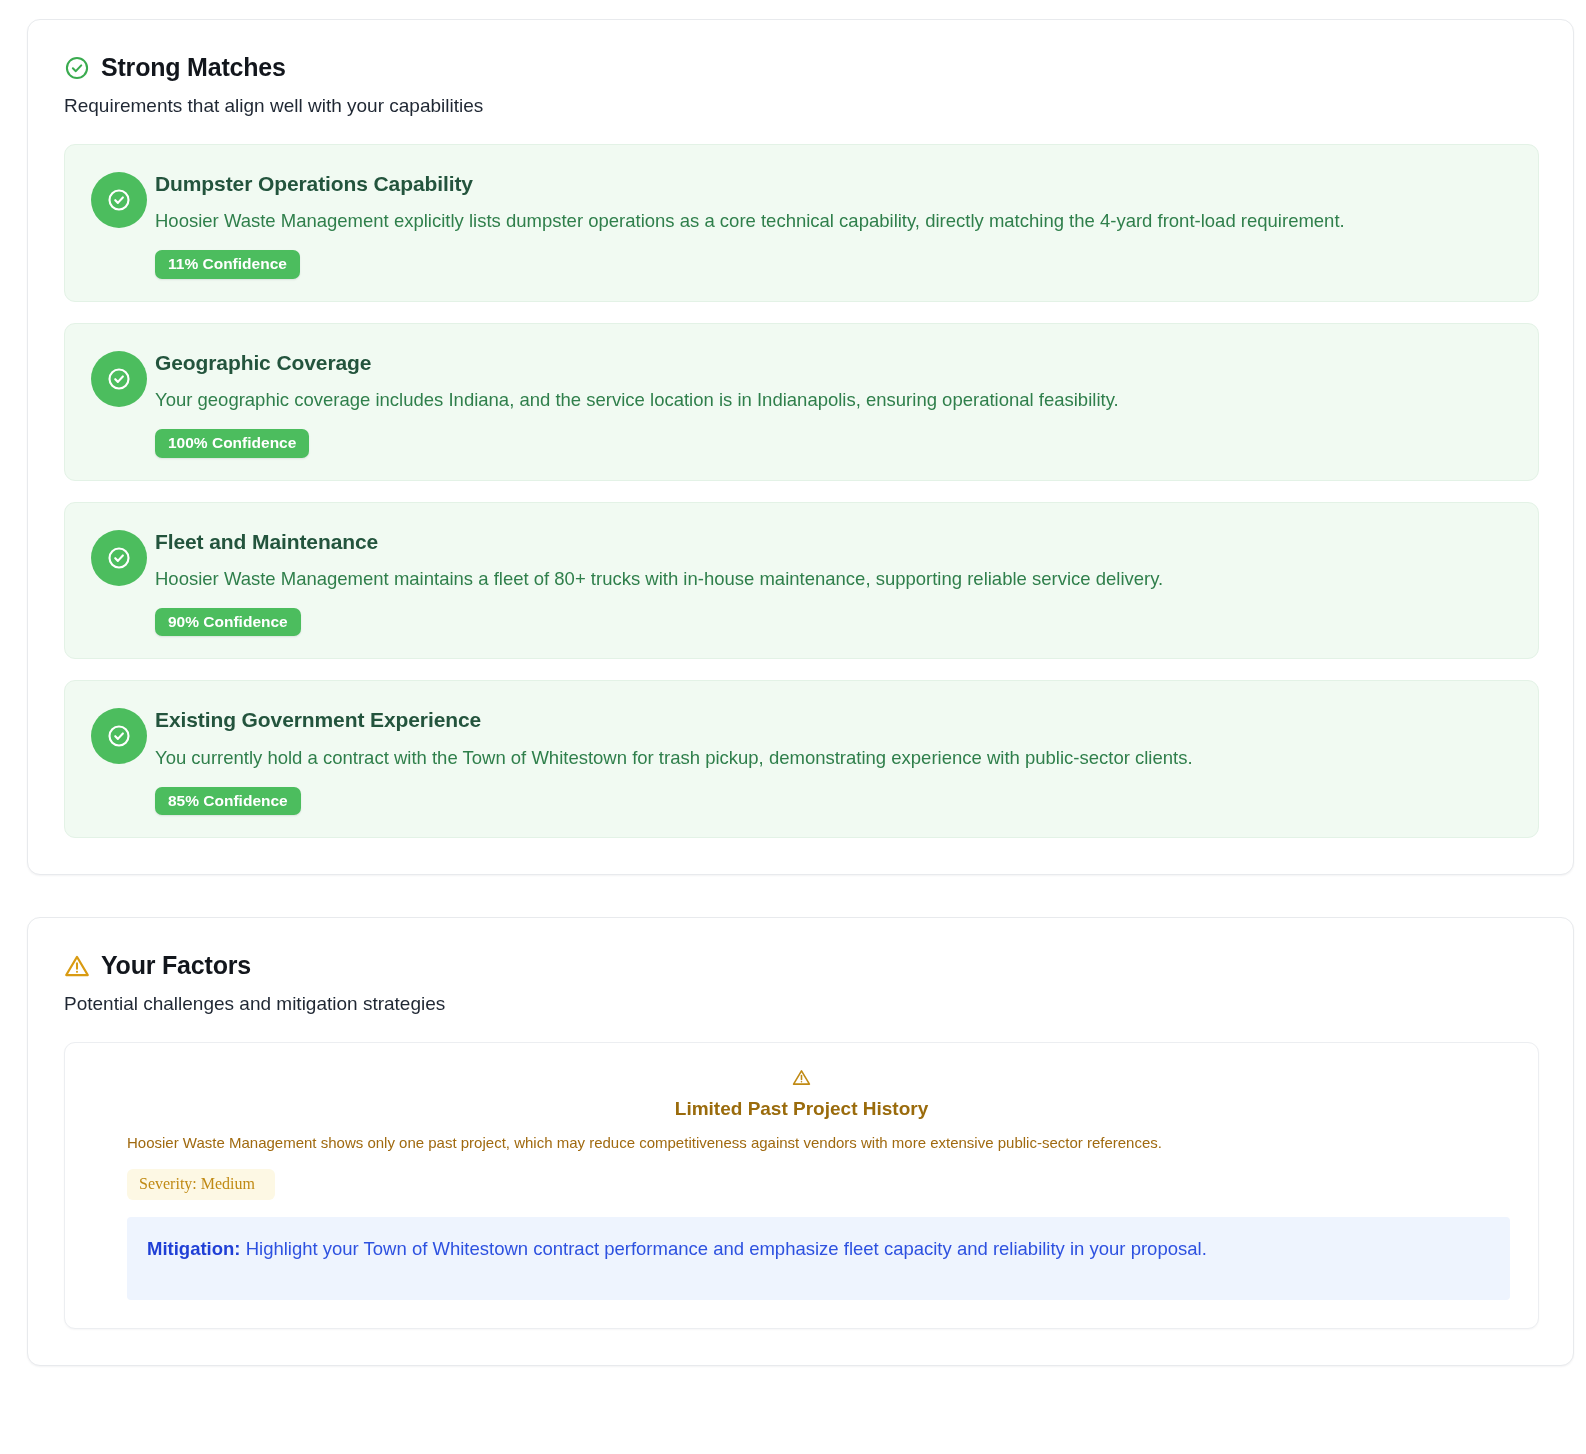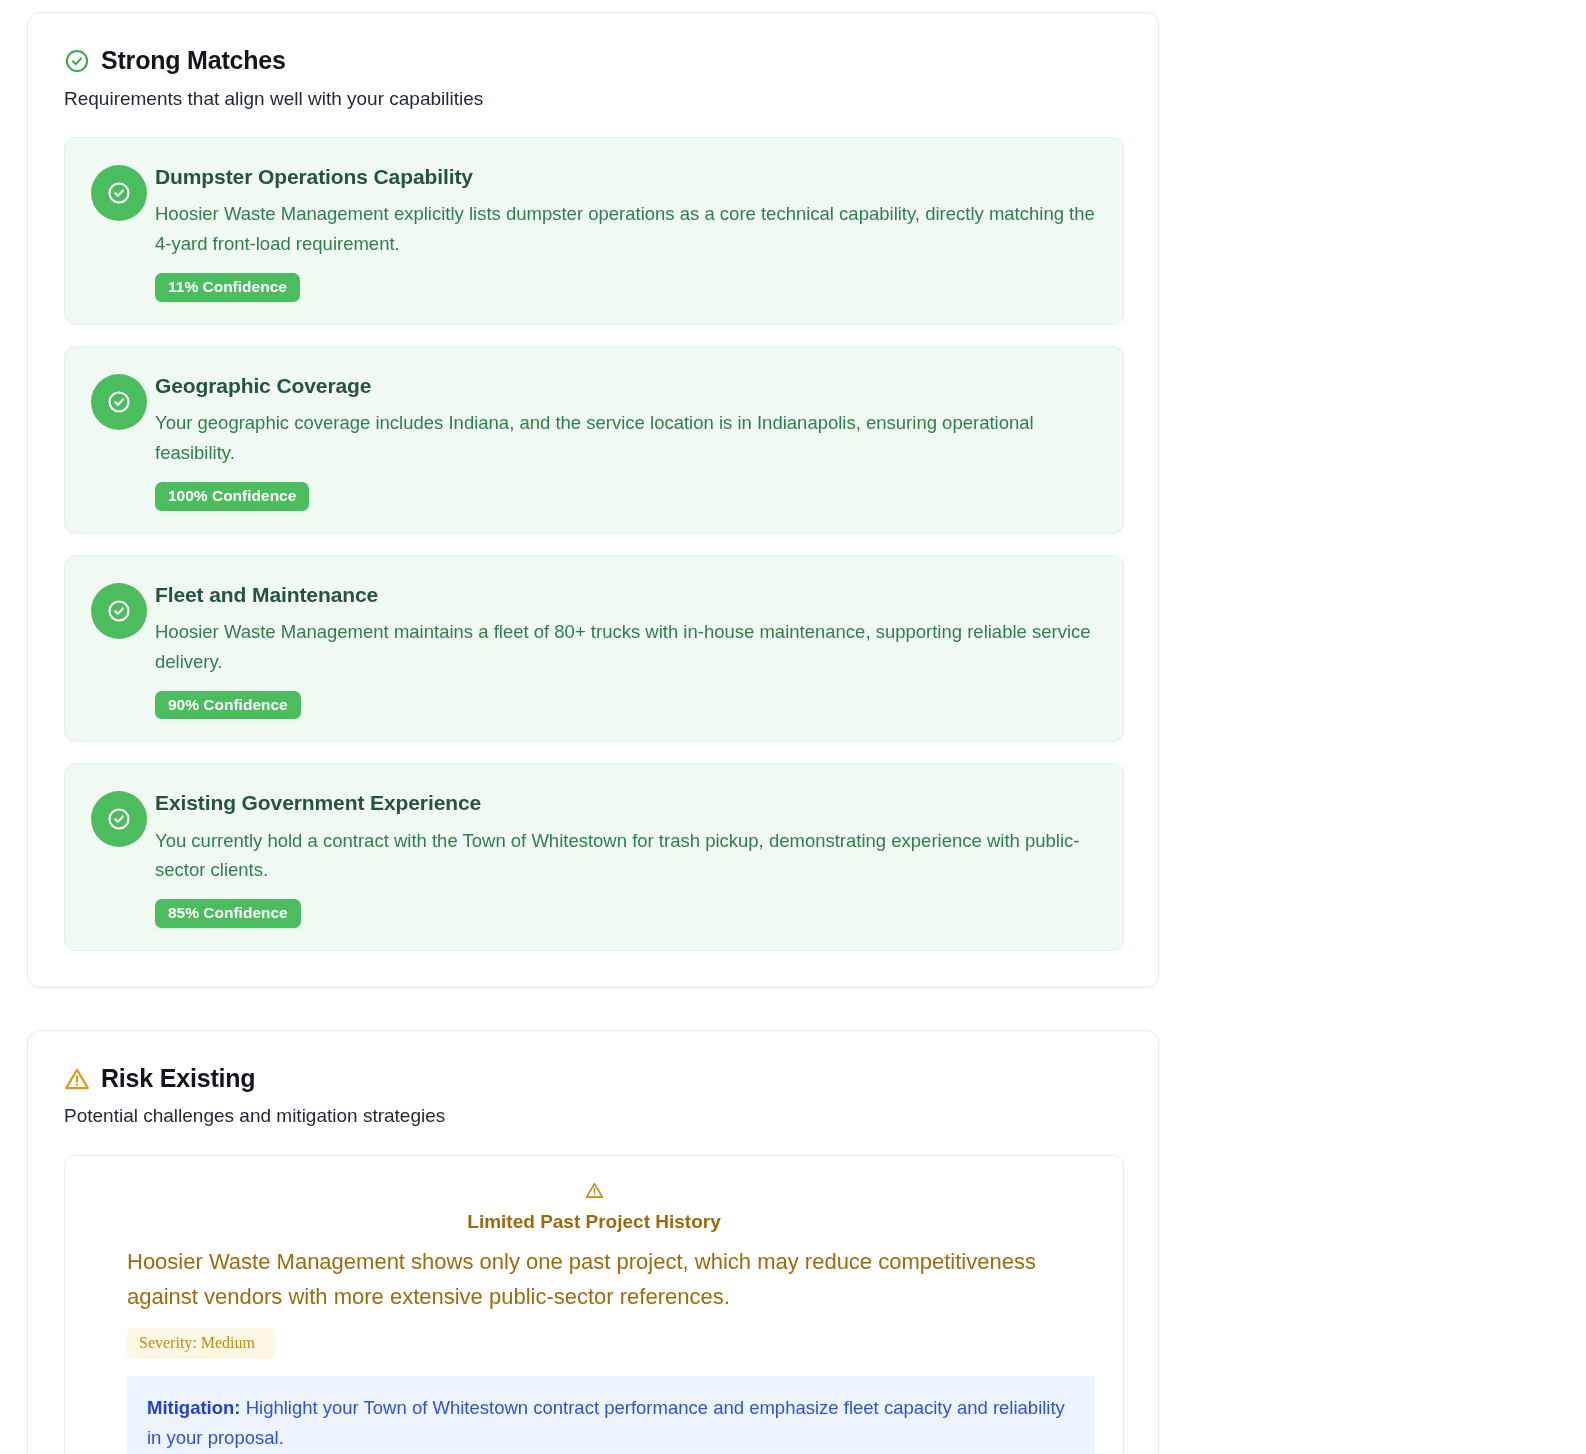--- a/index.html
+++ b/index.html
@@ -16,22 +16,22 @@
     width: 1586px;
     height: 1454px;
     background: #ffffff;
     padding: 8px 0 0 0;
     overflow: hidden;
   }
 
   
   .panel {
     position: relative;
-    margin: 4px 0 0 27px;
-    width: 1132px;
+    margin: 11px 0 0 27px;
+    width: 1547px;
     background: #ffffff;
     border: 1px solid #e8eaed;
     border-radius: 13px;
     box-shadow: 0 1px 2px rgba(16,24,40,.05);
     padding: 34px 34px 36px 36px;
   }
   .panel + .panel { margin-top: 42px; }
 
   
   .sec-head {
@@ -127,21 +127,21 @@
     flex-direction: column;
   }
   .risk-head .ico-warn-tri { width: 19px; height: 19px; }
   .risk-title {
     font-size: 19px;
     font-weight: 700;
     color: #9a6b0c;
     line-height: 1.2;
   }
   .risk-desc {
-    font-size: 22px;
+    font-size: 15px;
     color: #a06a10;
     line-height: 1.6;
     margin-left: 34px;
     margin-bottom: 14px;
   }
   .sev-pill {
     display: inline-block;
     margin-left: 34px;
     background: #fdf8e4;
     color: #c08a14;
@@ -243,21 +243,21 @@
   <section class="panel">
 
     <div class="sec-head">
       <span>
         <svg class="ico-warn-tri" viewBox="0 0 24 24" fill="none" stroke="#d99b12" stroke-width="1.9" stroke-linecap="round" stroke-linejoin="round">
           <path d="M12 3.6 L22 20.4 L2 20.4 Z"></path>
           <line x1="12" y1="9.6" x2="12" y2="14.6"></line>
           <line x1="12" y1="17.3" x2="12" y2="17.4"></line>
         </svg>
       </span>
-      <h2 class="sec-title">Risk Existing</h2>
+      <h2 class="sec-title">Your Factors</h2>
     </div>
 
     <p class="sec-sub">Potential challenges and mitigation strategies</p>
 
     <div class="risk-card">
       <div class="risk-head">
         <span>
           <svg class="ico-warn-tri" viewBox="0 0 24 24" fill="none" stroke="#c08a14" stroke-width="2" stroke-linecap="round" stroke-linejoin="round">
             <path d="M12 3.6 L22 20.4 L2 20.4 Z"></path>
             <line x1="12" y1="9.6" x2="12" y2="14.6"></line>

